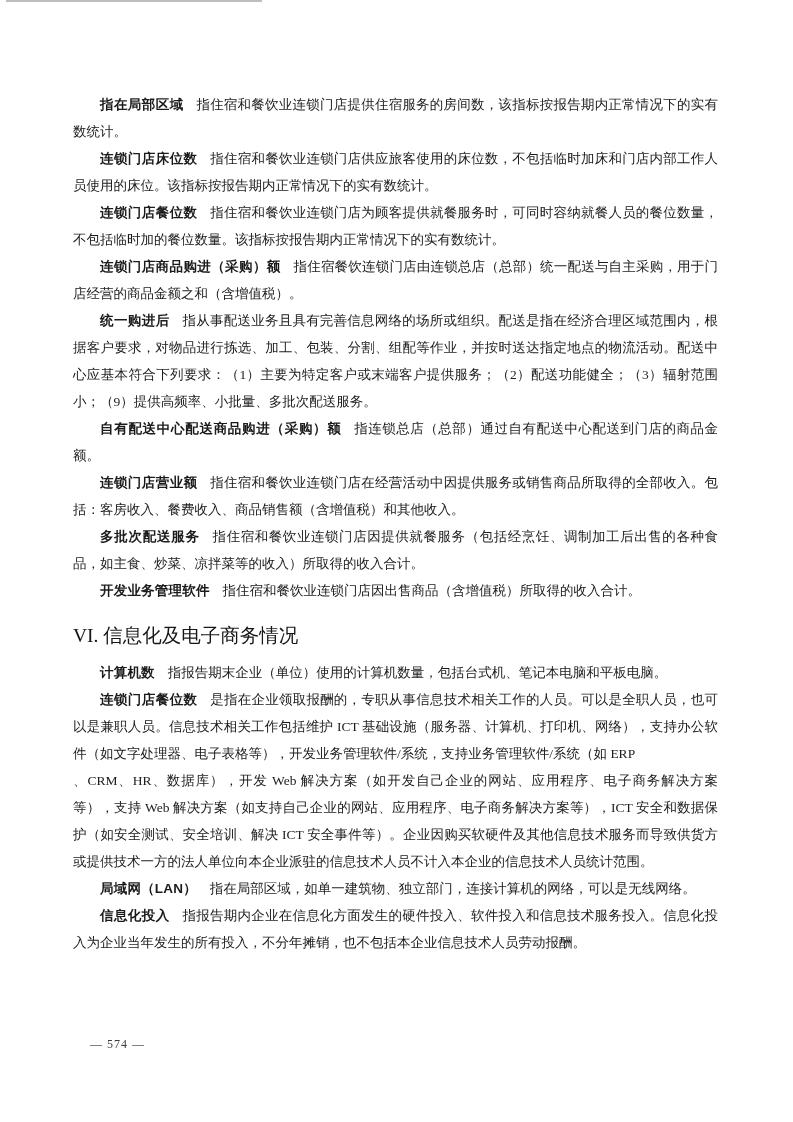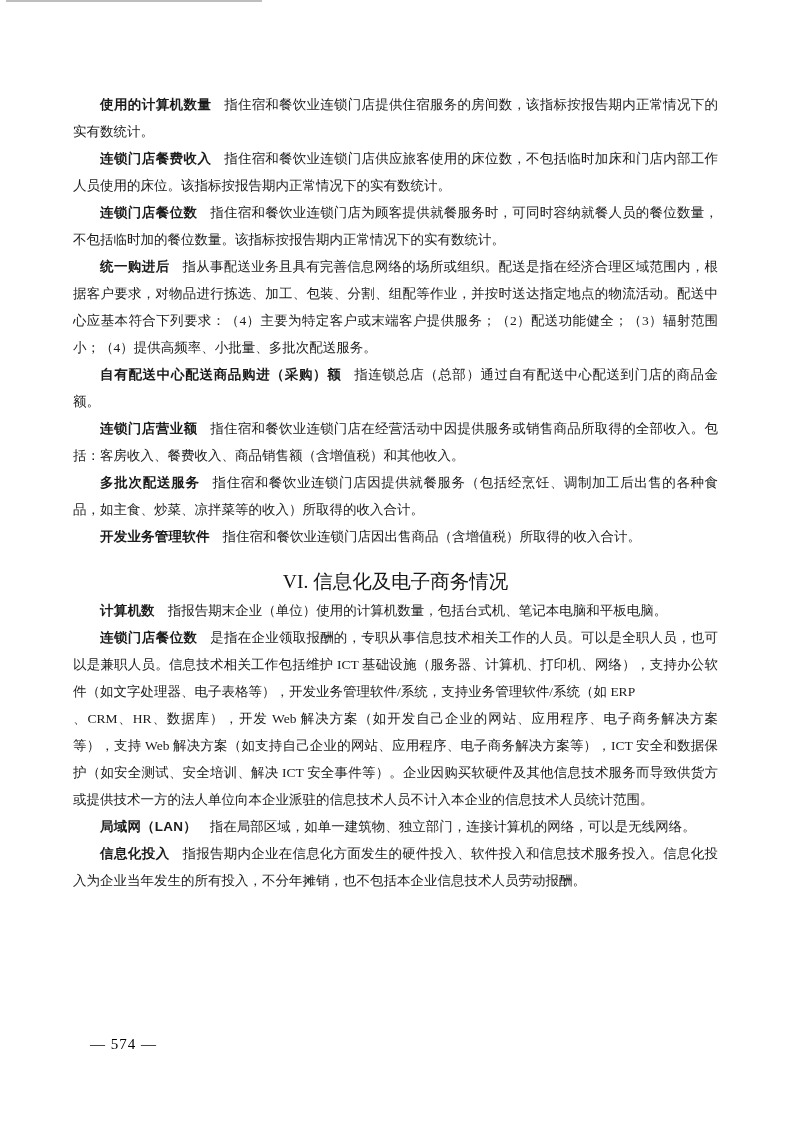--- a/index.html
+++ b/index.html
@@ -44,57 +44,58 @@
   .term {
     font-family: "Liberation Sans", "DejaVu Sans", sans-serif;
     font-weight: 700;
     margin-right: 0.95em;
     letter-spacing: 0.2px;
   }
   .def {
     white-space: pre-wrap;
   }
   .section-heading {
-    margin: 17px 0 0 0;
+    margin: 17px 0 8px 0;
     font-family: "Liberation Serif", "DejaVu Serif", serif;
     font-size: 19.5px;
     font-weight: 400;
     line-height: 30px;
-    text-align: center;
+    text-align: left;
     text-indent: 0;
     color: #161616;
   }
   .footer-page-number {
     position: absolute;
     left: 90px;
     top: 1033px;
     font-family: "Liberation Serif", "DejaVu Serif", serif;
-    font-size: 15px;
+    font-size: 12px;
     line-height: 22px;
-    color: #000000;
+    color: #404040;
     letter-spacing: 1px;
   }
 </style>
 </head>
 <body>
 
 <div class="page">
   <div class="scan-artifact"></div>
 
   <div class="content">
 
-    <p class="para"><span class="term">使用的计算机数量</span><span class="def">指住宿和餐饮业连锁门店提供住宿服务的房间数，该指标按报告期内正常情况下的实有数统计。</span></p>
+    <p class="para"><span class="term">指在局部区域</span><span class="def">指住宿和餐饮业连锁门店提供住宿服务的房间数，该指标按报告期内正常情况下的实有数统计。</span></p>
 
-    <p class="para"><span class="term">连锁门店餐费收入</span><span class="def">指住宿和餐饮业连锁门店供应旅客使用的床位数，不包括临时加床和门店内部工作人员使用的床位。该指标按报告期内正常情况下的实有数统计。</span></p>
+    <p class="para"><span class="term">连锁门店床位数</span><span class="def">指住宿和餐饮业连锁门店供应旅客使用的床位数，不包括临时加床和门店内部工作人员使用的床位。该指标按报告期内正常情况下的实有数统计。</span></p>
 
     <p class="para"><span class="term">连锁门店餐位数</span><span class="def">指住宿和餐饮业连锁门店为顾客提供就餐服务时，可同时容纳就餐人员的餐位数量，不包括临时加的餐位数量。该指标按报告期内正常情况下的实有数统计。</span></p>
 
+    <p class="para"><span class="term">连锁门店商品购进（采购）额</span><span class="def">指住宿餐饮连锁门店由连锁总店（总部）统一配送与自主采购，用于门店经营的商品金额之和（含增值税）。</span></p>
 
 
-    <p class="para"><span class="term">统一购进后</span><span class="def">指从事配送业务且具有完善信息网络的场所或组织。配送是指在经济合理区域范围内，根据客户要求，对物品进行拣选、加工、包装、分割、组配等作业，并按时送达指定地点的物流活动。配送中心应基本符合下列要求：（4）主要为特定客户或末端客户提供服务；（2）配送功能健全；（3）辐射范围小；（4）提供高频率、小批量、多批次配送服务。</span></p>
+    <p class="para"><span class="term">统一购进后</span><span class="def">指从事配送业务且具有完善信息网络的场所或组织。配送是指在经济合理区域范围内，根据客户要求，对物品进行拣选、加工、包装、分割、组配等作业，并按时送达指定地点的物流活动。配送中心应基本符合下列要求：（1）主要为特定客户或末端客户提供服务；（2）配送功能健全；（3）辐射范围小；（9）提供高频率、小批量、多批次配送服务。</span></p>
 
     <p class="para"><span class="term">自有配送中心配送商品购进（采购）额</span><span class="def">指连锁总店（总部）通过自有配送中心配送到门店的商品金额。</span></p>
 
 
     <p class="para"><span class="term">连锁门店营业额</span><span class="def">指住宿和餐饮业连锁门店在经营活动中因提供服务或销售商品所取得的全部收入。包括：客房收入、餐费收入、商品销售额（含增值税）和其他收入。</span></p>
 
     <p class="para"><span class="term">多批次配送服务</span><span class="def">指住宿和餐饮业连锁门店因提供就餐服务（包括经烹饪、调制加工后出售的各种食品，如主食、炒菜、凉拌菜等的收入）所取得的收入合计。</span></p>
 
     <p class="para"><span class="term">开发业务管理软件</span><span class="def">指住宿和餐饮业连锁门店因出售商品（含增值税）所取得的收入合计。</span></p>
 

